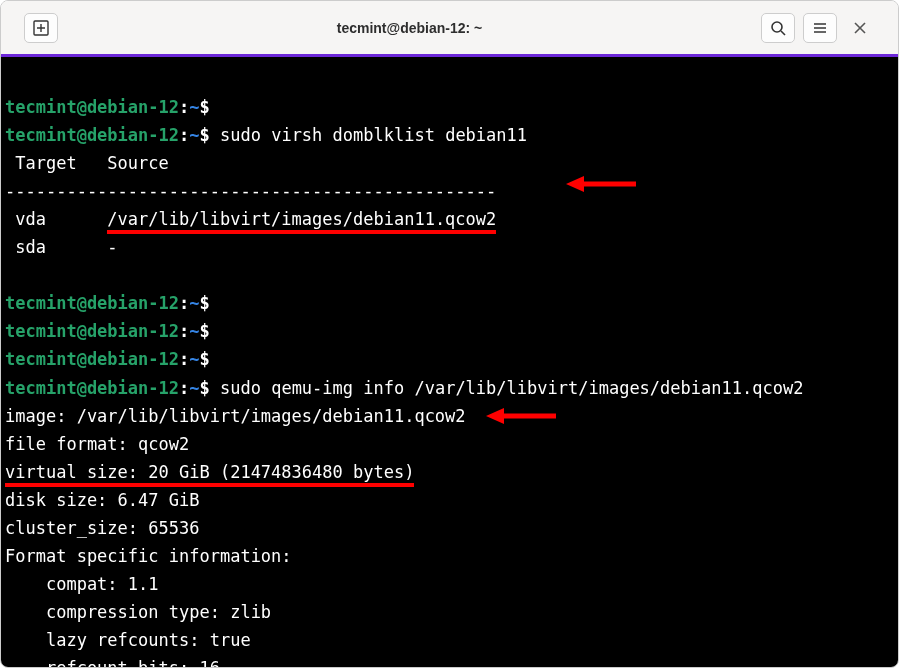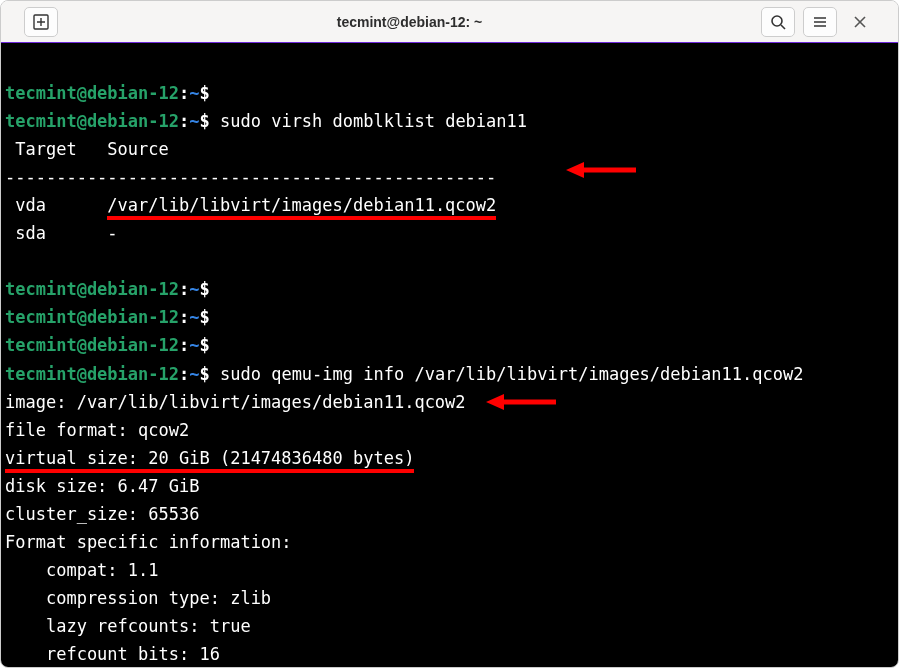--- a/index.html
+++ b/index.html
@@ -8,23 +8,23 @@
       background: #fff;
       width: 899px;
       height: 668px;
       border: 1px solid #ccc;
       border-radius: 8px;
       overflow: hidden;
       display: flex;
       flex-direction: column;
     }
     .titlebar {
-      height: 42px;
+      height: 56px;
       background: #f6f5f4;
-      border-bottom: 1px solid #6d28d9;
+      border-bottom: 3px solid #6d28d9;
       display: flex;
       align-items: center;
       padding: 0 23px;
       gap: 8px;
     }
     .titlebar-btn {
       width: 34px;
       height: 30px;
       border: 1px solid #cdcdcd;
       border-radius: 5px;

